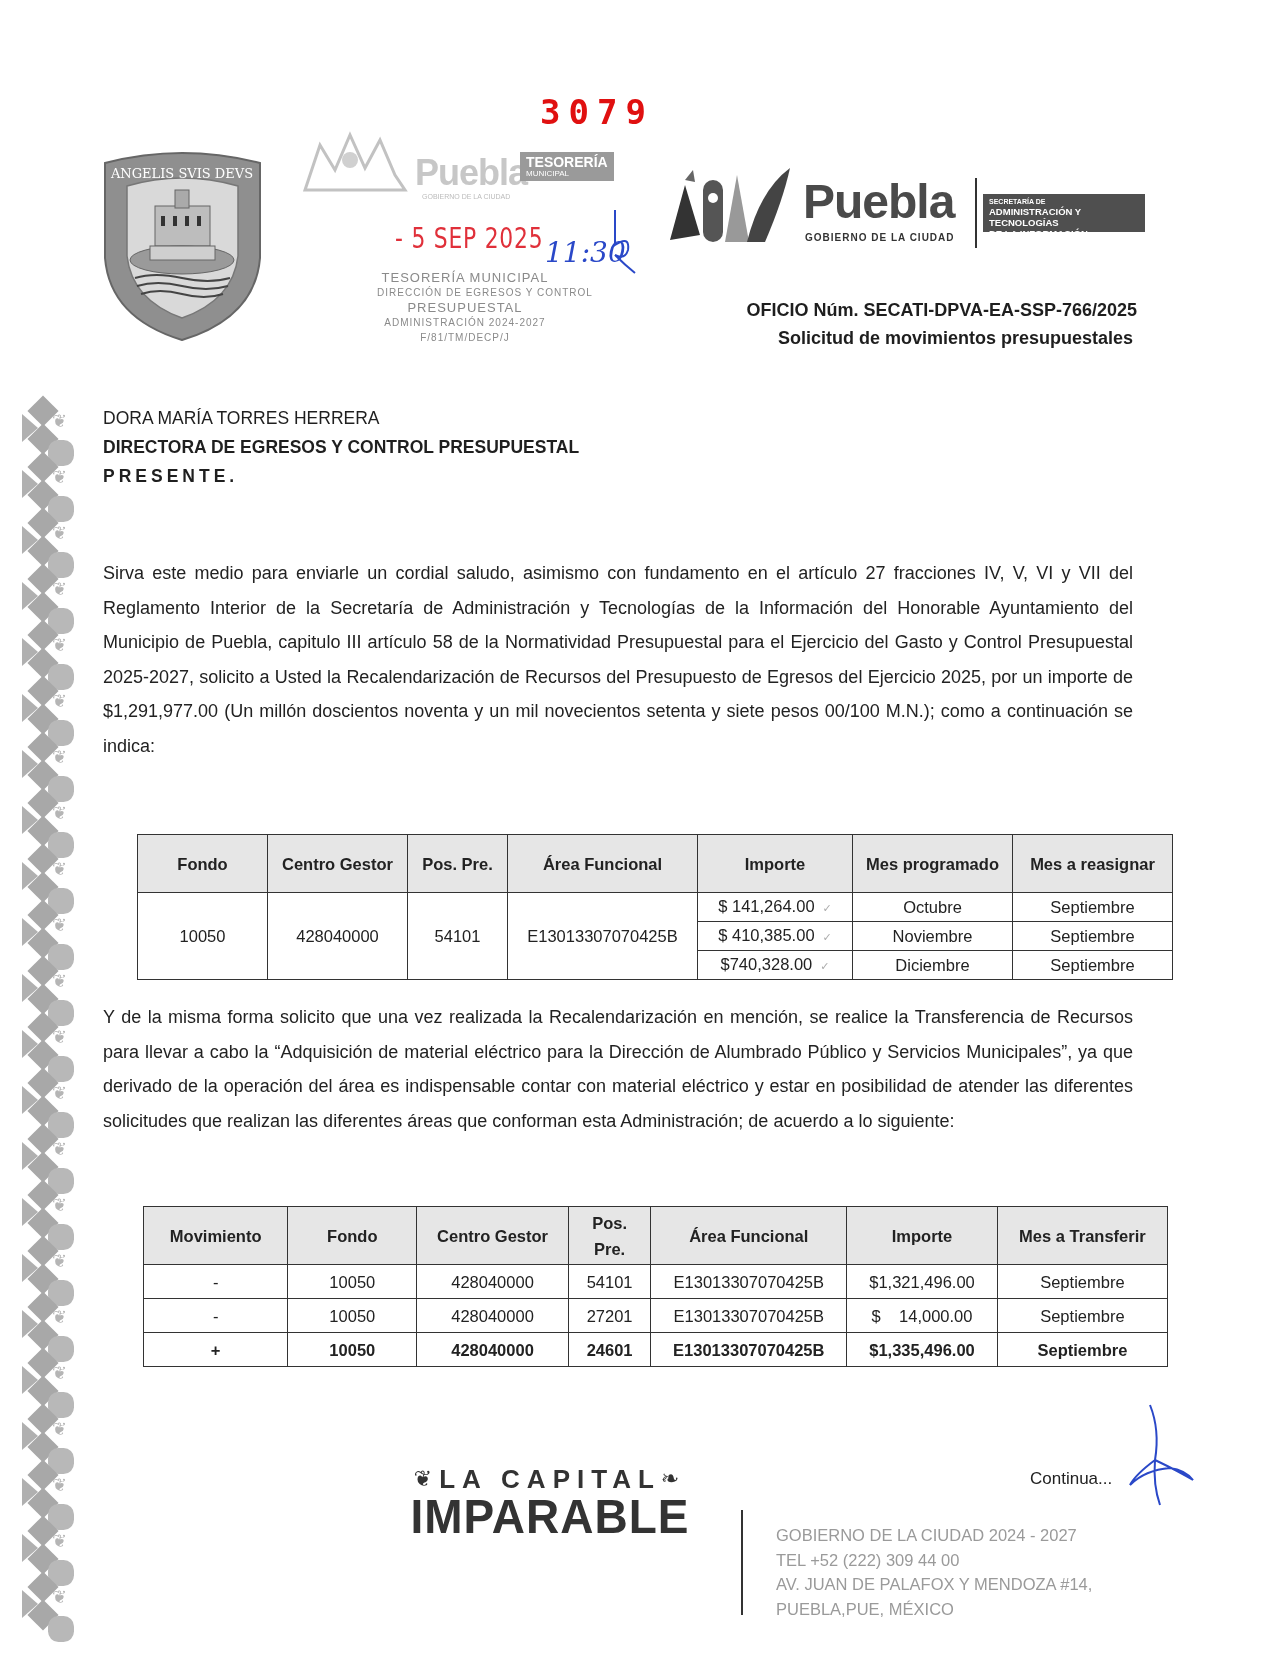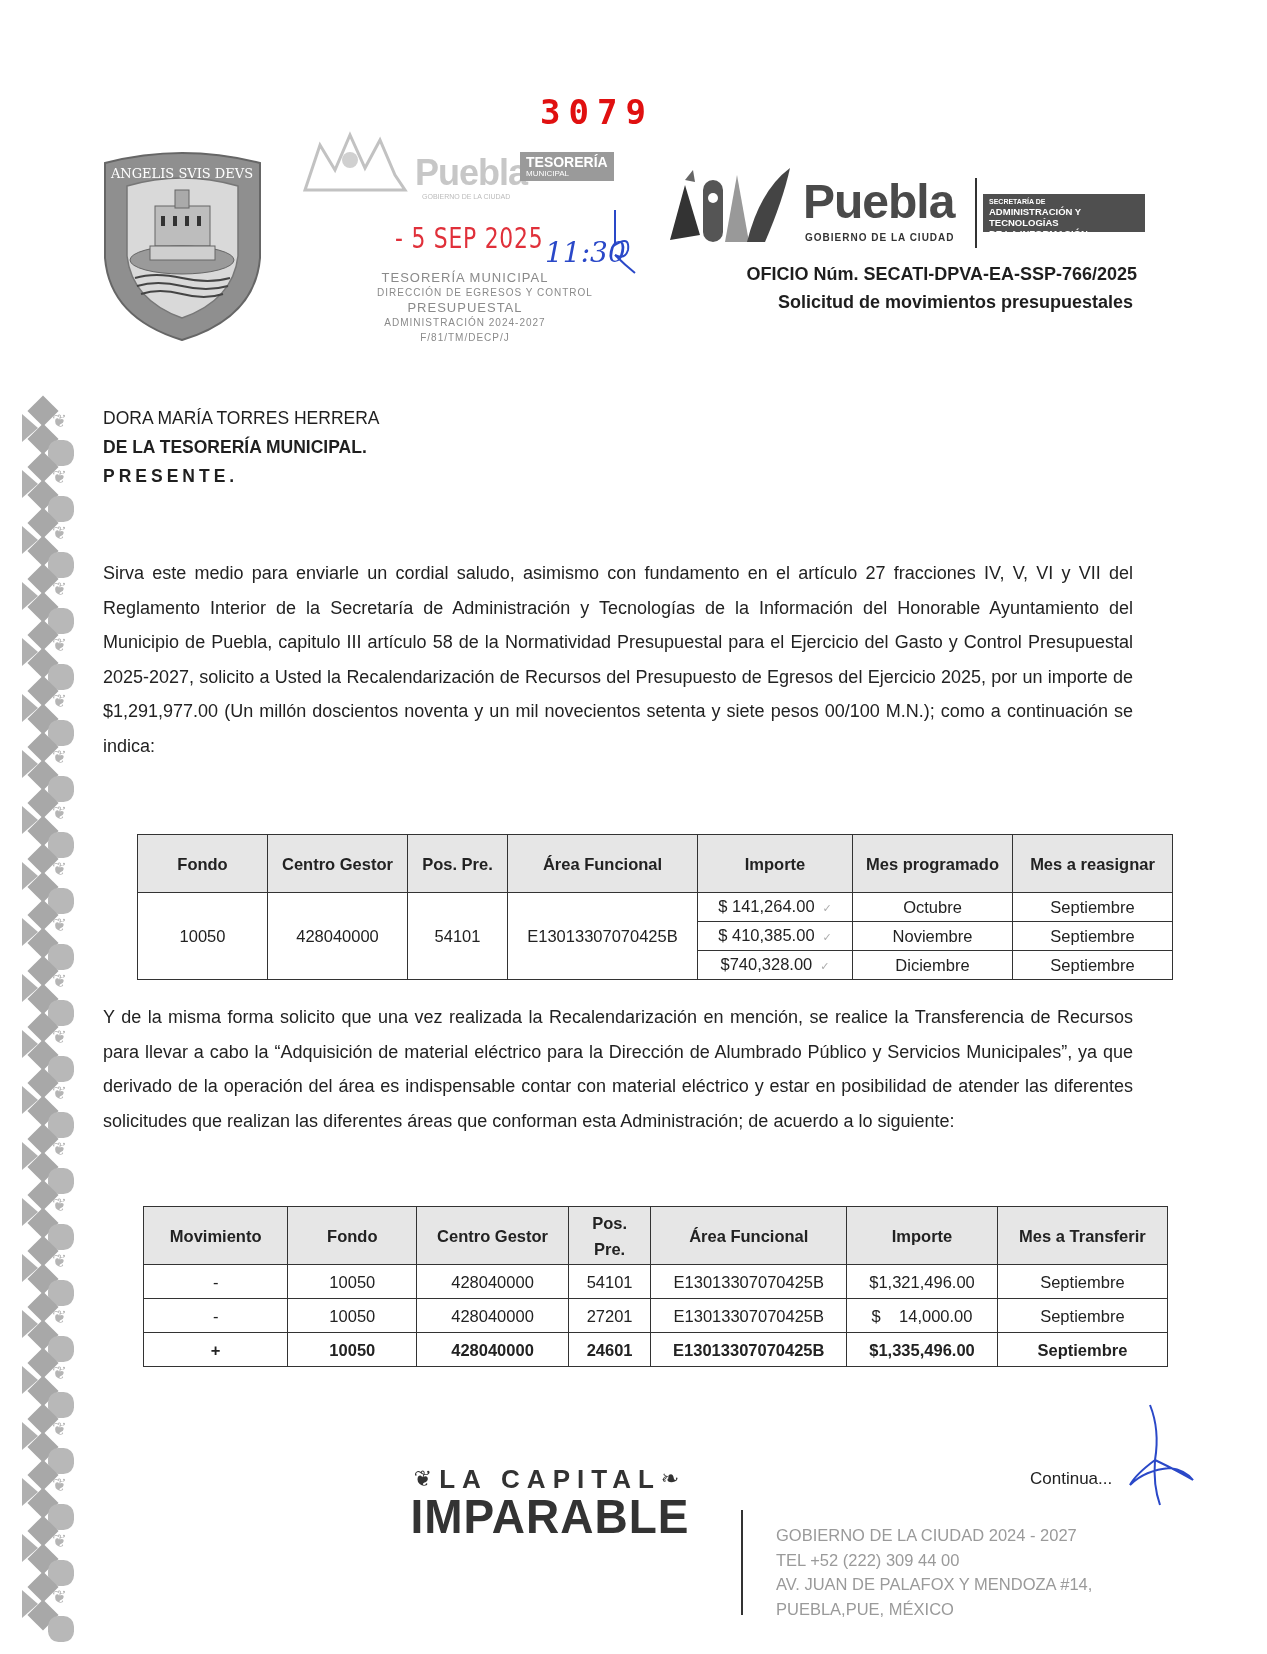--- a/index.html
+++ b/index.html
@@ -38,21 +38,21 @@
   .puebla-art { position: absolute; left: 0; top: 0; width: 135px; height: 90px; }
   .puebla-word { position: absolute; left: 138px; top: 14px; font-size: 48px; font-weight: bold; color: #4a4a4a; letter-spacing: -1px; }
   .puebla-sub { position: absolute; left: 140px; top: 72px; font-size: 10px; font-weight: bold; color: #333; letter-spacing: 1px; }
   .puebla-divider { position: absolute; left: 310px; top: 18px; width: 2px; height: 70px; background: #333; }
   .secretaria-box { position: absolute; left: 318px; top: 34px; width: 162px; height: 38px; background: #4f4f4f; color: #fff; padding: 4px 6px; }
   .secretaria-box .s1 { font-size: 7px; font-weight: bold; line-height: 8px; }
   .secretaria-box .s2 { font-size: 9.5px; font-weight: bold; line-height: 11px; }
 
   .header-right { position: absolute; right: 130px; top: 260px; text-align: right; font-weight: bold; color: #1e1e1e; }
   .header-right .motto { font-size: 17px; line-height: 26px; }
-  .header-right .oficio { font-size: 18px; line-height: 28px; }
+  .header-right .oficio { font-size: 18px; line-height: 28px; margin-top: 36px; }
   .header-right .subject { font-size: 18px; line-height: 28px; margin-right: 4px; }
 
   
   .addressee { position: absolute; left: 103px; top: 404px; font-size: 17.5px; line-height: 29px; }
   .addressee .name { font-weight: normal; }
   .addressee .bold { font-weight: bold; }
   .addressee .presente { font-weight: bold; letter-spacing: 4px; }
 
   
   .para { position: absolute; left: 103px; width: 1030px; font-size: 18px; line-height: 34.5px; text-align: justify; color: #222; }
@@ -267,21 +267,21 @@
   </div>
 </div>
 
 <div class="header-right">
   <div class="oficio">OFICIO Núm. SECATI-DPVA-EA-SSP-766/2025</div>
   <div class="subject">Solicitud de movimientos presupuestales</div>
 </div>
 
 <div class="addressee">
   <div class="name">DORA MARÍA TORRES HERRERA</div>
-  <div class="bold">DE LA TESORERÍA MUNICIPAL.</div>
+  <div class="bold">DIRECTORA DE EGRESOS Y CONTROL PRESUPUESTAL</div>
   <div class="presente">PRESENTE.</div>
 </div>
 
 <p class="para p1"><span>Sirva este medio para enviarle un cordial saludo, asimismo con fundamento en el artículo 27 fracciones IV, V, VI y VII del Reglamento Interior de la Secretaría de Administración y Tecnologías de la Información del Honorable Ayuntamiento del Municipio de Puebla, capitulo III artículo 58 de la Normatividad Presupuestal para el Ejercicio del Gasto y Control Presupuestal 2025-2027, solicito a Usted la </span><b>Recalendarización de Recursos</b><span> del Presupuesto de Egresos del Ejercicio 2025, por un importe de </span><b>$1,291,977.00 (Un millón doscientos noventa y un mil novecientos setenta y siete pesos 00/100 M.N.);</b><span> como a continuación se indica:</span></p>
 
 <table class="doc-table t1">
   <thead>
     <tr>
       <th style="width:130px">Fondo</th>
       <th style="width:140px">Centro Gestor</th>

